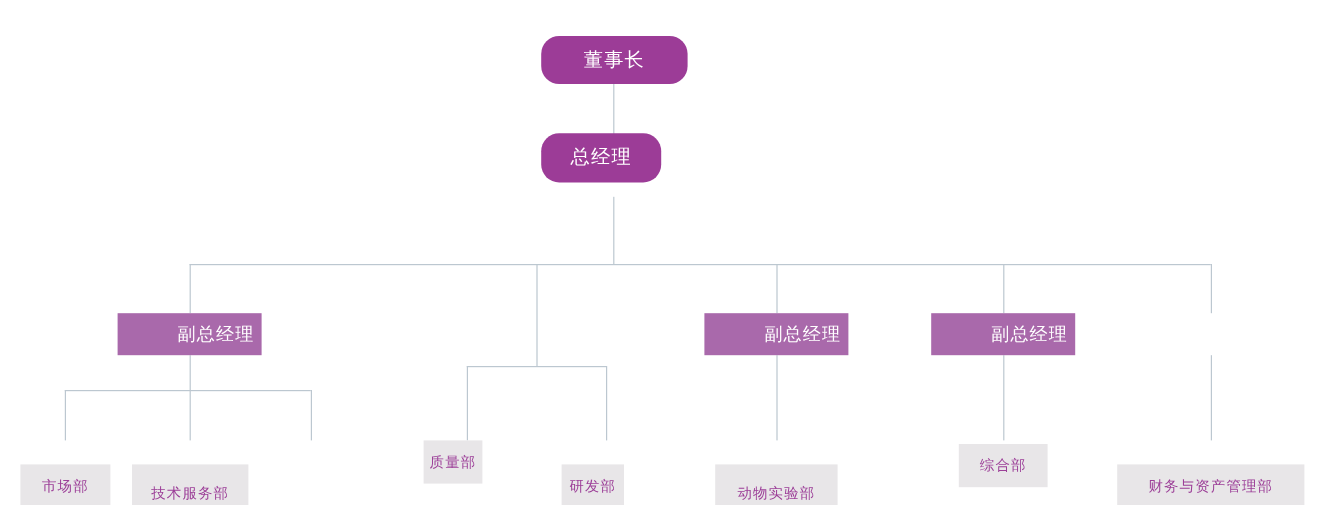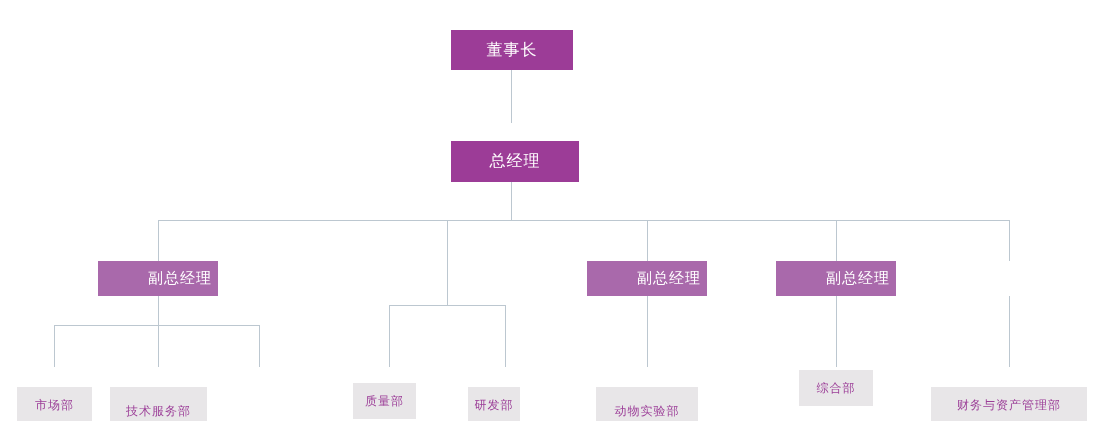--- a/index.html
+++ b/index.html
@@ -15,21 +15,21 @@
     position: absolute;
     display: flex;
     align-items: center;
     justify-content: center;
     font-size: 16px;
     letter-spacing: 1px;
     white-space: nowrap;
     color: var(--node-text);
     box-sizing: border-box;
   }
-  .l1 { background: var(--level1-bg); }
+  .l1 { background: var(--level1-bg); border-radius: 15px; }
   .l2 { background: var(--level2-bg); font-size: 15px; padding-left: 44px; }
   .l3 { background: var(--level3-bg); color: var(--level3-text); font-size: 12px; margin-top: 20px; }
   .vline, .hline { position: absolute; background: var(--line); }
   .vline { width: 1px; }
   .hline { height: 1px; }
 </style>
 </head>
 <body>
 
 <div class="canvas">
@@ -52,27 +52,27 @@
 
   <div class="hline" style="left:389px;top:305px;width:116px"></div>
   <div class="vline" style="left:389px;top:305px;height:62px"></div>
   <div class="vline" style="left:505px;top:305px;height:62px"></div>
 
   <div class="vline" style="left:647px;top:296px;height:71px"></div>
   <div class="vline" style="left:836px;top:296px;height:71px"></div>
   <div class="vline" style="left:1009px;top:296px;height:71px"></div>
 
   <div class="box l1" style="left:451px;top:30px;width:122px;height:40px">董事长</div>
-  <div class="box l1" style="left:451px;top:141px;width:128px;height:41px">总经理</div>
+  <div class="box l1" style="left:451px;top:111px;width:100px;height:41px">总经理</div>
 
   <div class="box l2" style="left:98px;top:261px;width:120px;height:35px">副总经理</div>
   <div class="box l2" style="left:587px;top:261px;width:120px;height:35px">副总经理</div>
   <div class="box l2" style="left:776px;top:261px;width:120px;height:35px">副总经理</div>
 
   <div class="box l3" style="left:17px;top:367px;width:75px;height:36px">市场部</div>
   <div class="box l3" style="left:110px;top:367px;width:97px;height:48px">技术服务部</div>
-  <div class="box l3" style="left:353px;top:363px;width:63px;height:36px">质量部</div>
+  <div class="box l3" style="left:353px;top:347px;width:49px;height:36px">质量部</div>
   <div class="box l3" style="left:468px;top:367px;width:52px;height:36px">研发部</div>
   <div class="box l3" style="left:596px;top:367px;width:102px;height:48px">动物实验部</div>
   <div class="box l3" style="left:799px;top:350px;width:74px;height:36px">综合部</div>
   <div class="box l3" style="left:931px;top:367px;width:156px;height:36px">财务与资产管理部</div>
 
 </div>
 
 </body></html>

